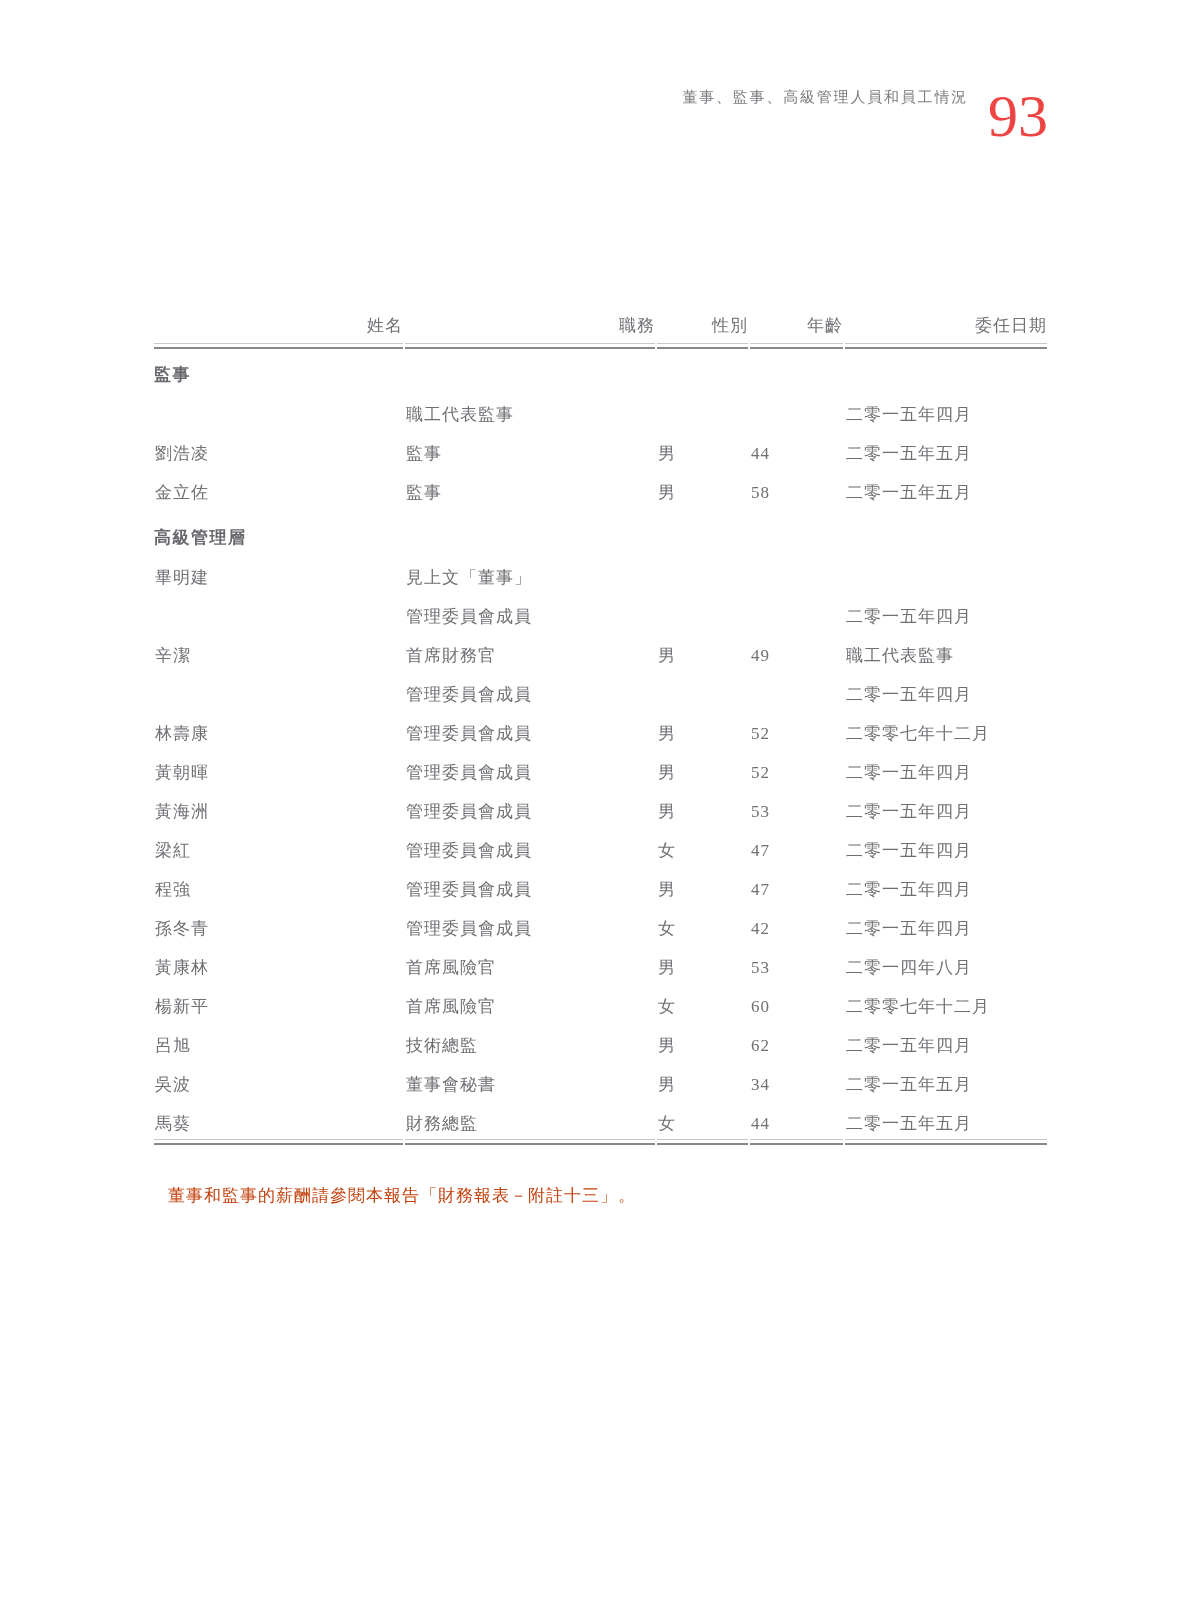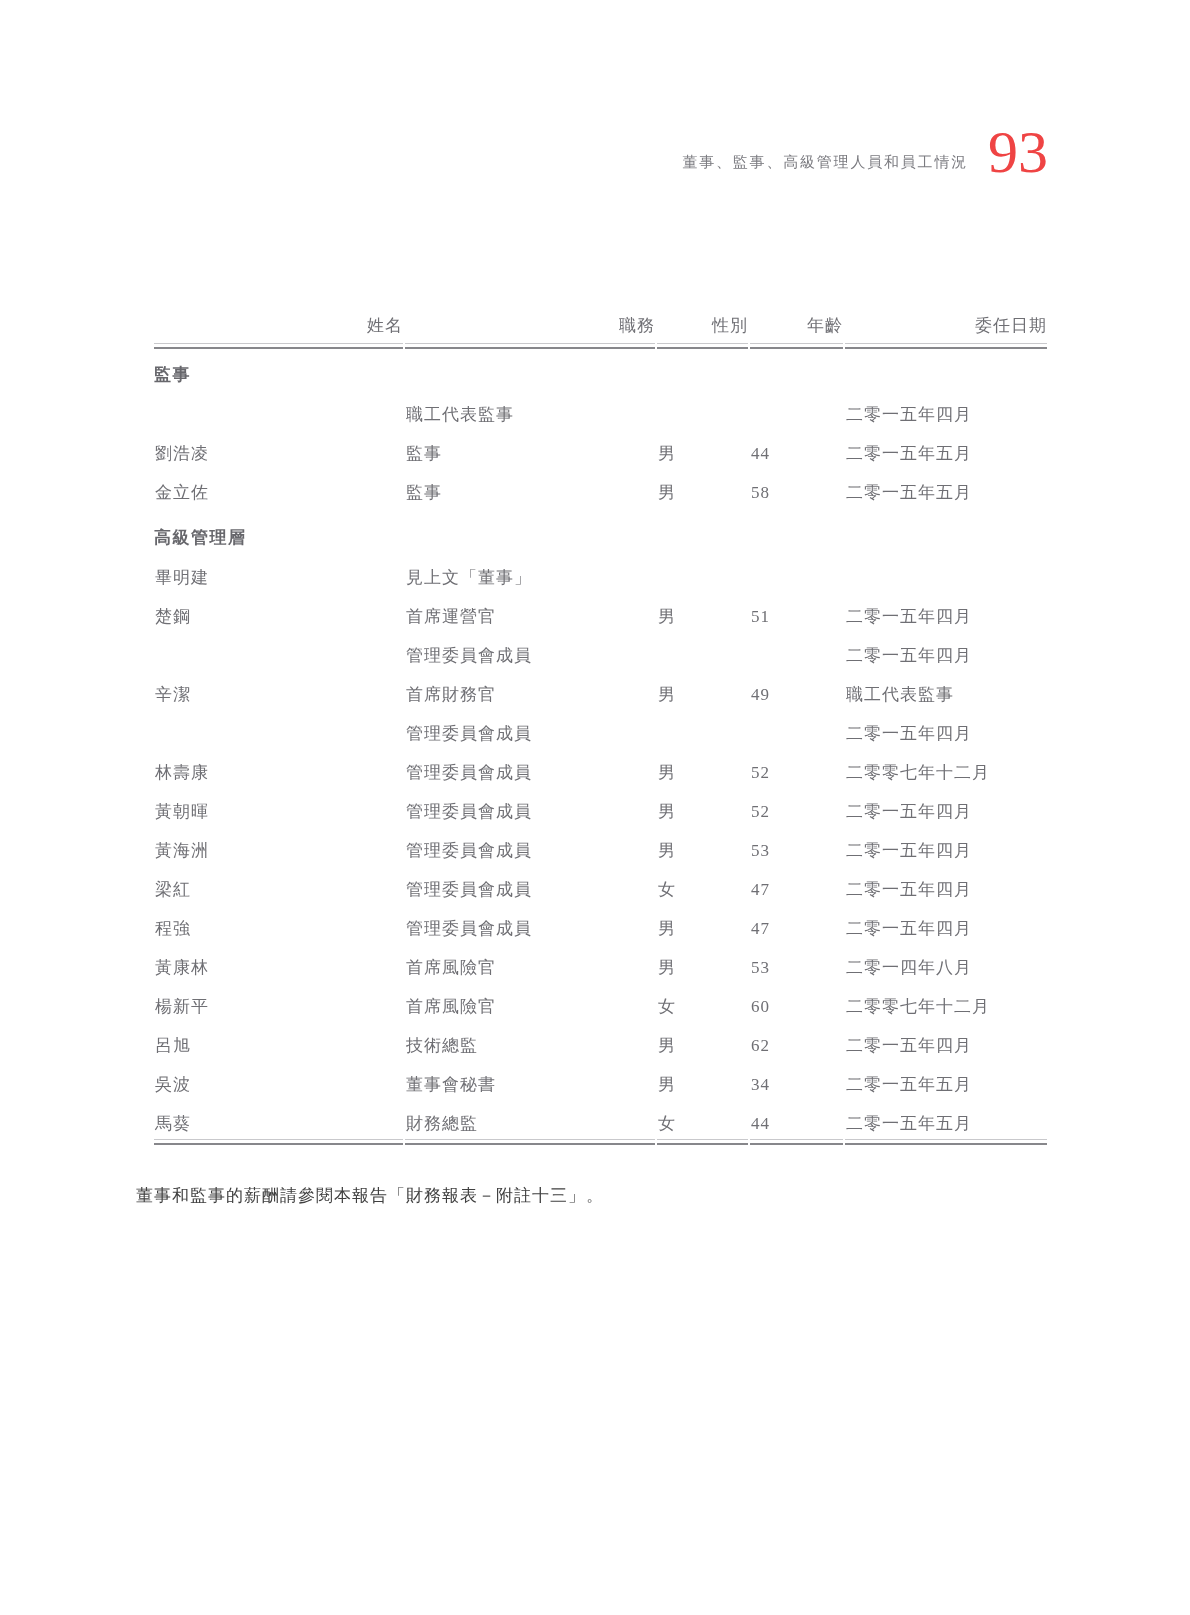--- a/index.html
+++ b/index.html
@@ -16,23 +16,21 @@
     color: #6f6f74;
     overflow: hidden;
   }
 
   
   .page-header {
     position: absolute;
     top: 88px;
     right: 142px;
     display: flex;
-    align-items: flex-end;
     gap: 20px;
-    margin-top: 36px;
   }
   .section-title {
     font-size: 15px;
     letter-spacing: 1.8px;
     color: #7b7b80;
     padding-bottom: 9px;
     white-space: nowrap;
   }
   .page-number {
     font-size: 60px;
@@ -81,25 +79,25 @@
     letter-spacing: 1.5px;
   }
   table.people tr.last-row td {
     border-bottom: 2px solid #87878b;
     background: linear-gradient(#c9c9cc, #c9c9cc) no-repeat 0 calc(100% - 3px) / 100% 1px;
   }
 
   
   .footnote {
     position: absolute;
-    left: 136px;
+    left: 168px;
     top: 1184px;
     font-size: 17px;
     letter-spacing: 1px;
-    color: #404040;
+    color: #c2410c;
     white-space: nowrap;
   }
 </style>
 </head>
 <body>
 
 <div class="page">
 
   <div class="page-header">
     <span class="section-title">董事、監事、高級管理人員和員工情況</span>
@@ -153,27 +151,20 @@
             <td colspan="5" class="section-cell">高級管理層</td>
           </tr>
           <tr>
             <td>畢明建</td>
             <td>見上文「董事」</td>
             <td></td>
             <td></td>
             <td></td>
           </tr>
           <tr>
-            <td>楚鋼</td>
-            <td>首席運營官</td>
-            <td>男</td>
-            <td>51</td>
-            <td>二零一五年四月</td>
-          </tr>
-          <tr>
             <td></td>
             <td>管理委員會成員</td>
             <td></td>
             <td></td>
             <td>二零一五年四月</td>
           </tr>
           <tr>
             <td>辛潔</td>
             <td>首席財務官</td>
             <td>男</td>
@@ -213,20 +204,27 @@
             <td>管理委員會成員</td>
             <td>女</td>
             <td>47</td>
             <td>二零一五年四月</td>
           </tr>
           <tr>
             <td>程強</td>
             <td>管理委員會成員</td>
             <td>男</td>
             <td>47</td>
+            <td>二零一五年四月</td>
+          </tr>
+          <tr>
+            <td>孫冬青</td>
+            <td>管理委員會成員</td>
+            <td>女</td>
+            <td>42</td>
             <td>二零一五年四月</td>
           </tr>
           <tr>
             <td>黃康林</td>
             <td>首席風險官</td>
             <td>男</td>
             <td>53</td>
             <td>二零一四年八月</td>
           </tr>
           <tr>

